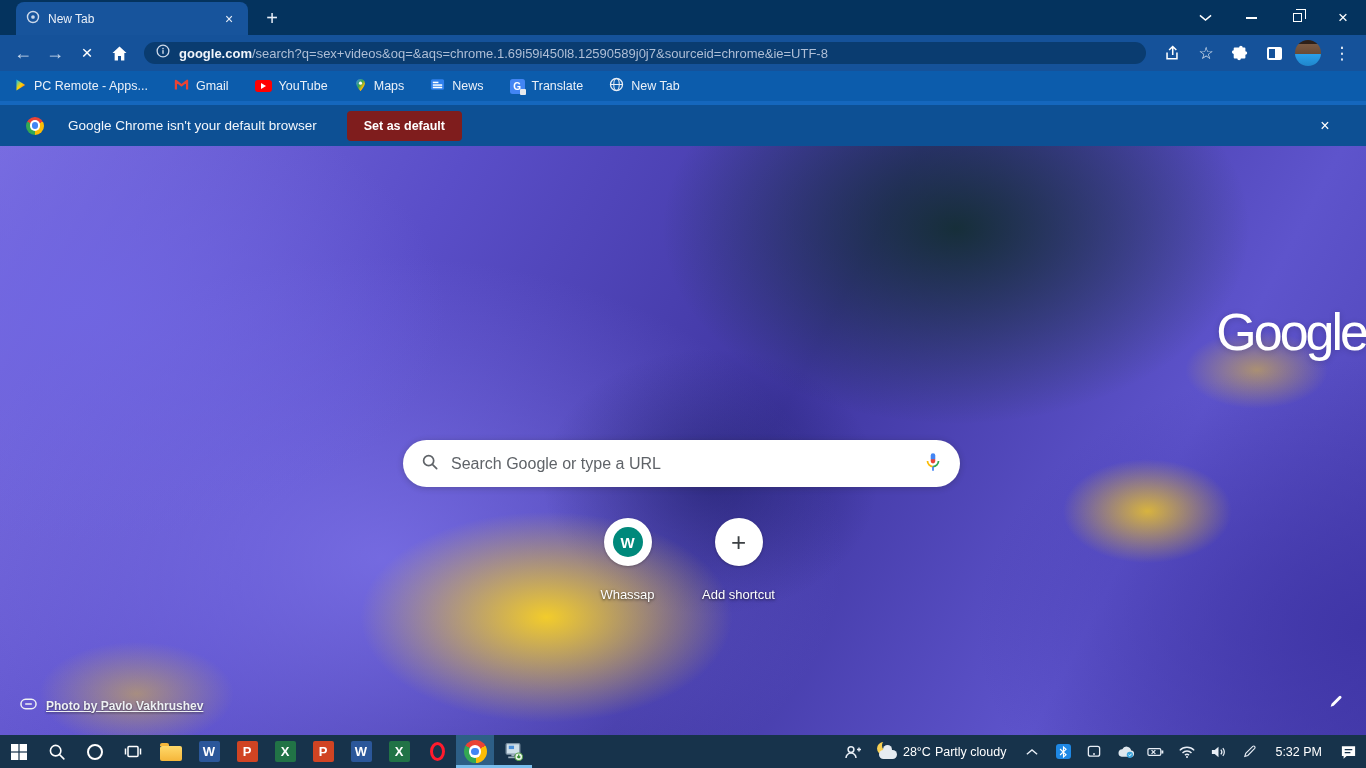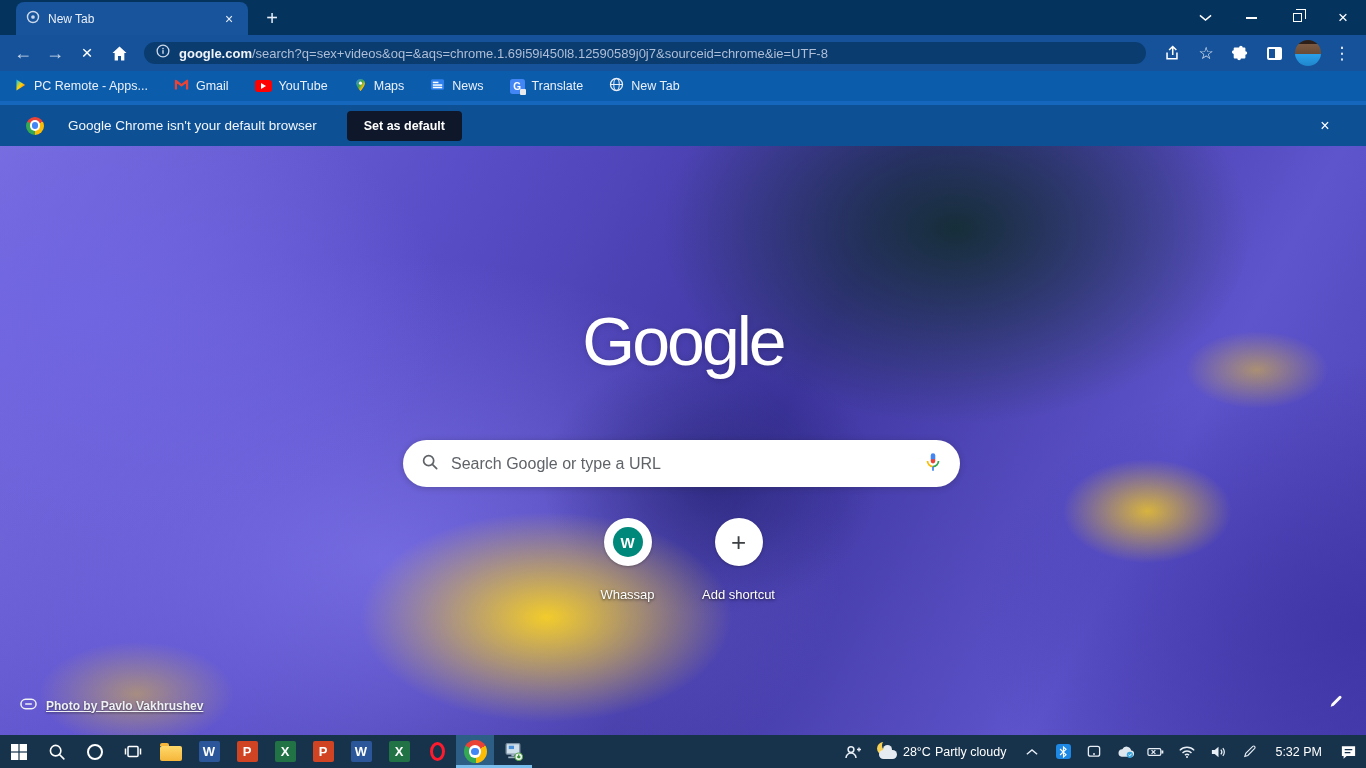--- a/index.html
+++ b/index.html
@@ -39,21 +39,21 @@
 
   .bookmarksbar { height:30px; background:#0c5cac; display:flex; align-items:center; padding:0 14px; gap:26px; }
   .bm { display:flex; align-items:center; gap:7px; color:#eaf0f8; font-size:12.5px; white-space:nowrap; }
   .yt-ic { width:17px; height:12px; background:#ff0000; border-radius:3px; position:relative; }
   .yt-ic::after { content:""; position:absolute; left:6.5px; top:3px; border-left:5px solid #fff; border-top:3px solid transparent; border-bottom:3px solid transparent; }
   .tr-ic { width:15px; height:15px; background:#4285f4; border-radius:2.5px; color:#fff; font-size:10px; font-weight:bold; display:flex; align-items:center; justify-content:center; position:relative; }
   .tr-ic::after { content:""; position:absolute; right:-1px; bottom:-1px; width:6px; height:6px; background:#e8eaed; border-radius:1px; }
 
   .infobar { height:45px; background:#0d5094; border-top:4px solid #1567bd; display:flex; align-items:center; padding:0 28px 0 26px; gap:24px; }
   .infobar-msg { color:#f2f6fb; font-size:13.5px; }
-  .default-btn { background:#0f172a; color:#fff; font-size:12.5px; font-weight:bold; border:none; border-radius:4px; padding:8px 17px; margin-left:6px; }
+  .default-btn { background:#7f1d1d; color:#fff; font-size:12.5px; font-weight:bold; border:none; border-radius:4px; padding:8px 17px; margin-left:6px; }
   .infobar-spacer { flex:1; }
   .infobar-close { color:#fff; font-size:16px; width:26px; text-align:center; }
 
   .chrome-logo { border-radius:50%; position:relative;
     background:conic-gradient(from -60deg, #ea4335 0 120deg, #fbbc05 120deg 240deg, #34a853 240deg 360deg); }
   .chrome-logo::before { content:""; position:absolute; inset:22%; background:#fff; border-radius:50%; }
   .chrome-logo::after { content:""; position:absolute; inset:33%; background:#4285f4; border-radius:50%; }
 
   
   .page { flex:1; position:relative; overflow:hidden;
@@ -62,22 +62,22 @@
       radial-gradient(ellipse 130px 80px at 84% 62%, rgba(248,205,30,.8), rgba(248,205,30,0) 65%),
       radial-gradient(ellipse 110px 60px at 92% 38%, rgba(248,205,30,.5), rgba(248,205,30,0) 65%),
       radial-gradient(ellipse 150px 80px at 10% 93%, rgba(248,205,30,.45), rgba(248,205,30,0) 65%),
       radial-gradient(ellipse 420px 280px at 70% 14%, rgba(14,44,38,.85), rgba(14,44,38,0) 70%),
       radial-gradient(ellipse 240px 190px at 52% 57%, rgba(25,25,95,.55), rgba(25,25,95,0) 70%),
       radial-gradient(ellipse 520px 360px at 100% 82%, rgba(62,52,165,.9), rgba(62,52,165,0) 75%),
       radial-gradient(ellipse 520px 330px at 6% 28%, rgba(112,102,226,.9), rgba(112,102,226,0) 70%),
       radial-gradient(ellipse 640px 420px at 28% 70%, rgba(128,118,236,.75), rgba(128,118,236,0) 72%),
       linear-gradient(118deg, #7a6ee0 0%, #5a4ec8 28%, #3f36a0 55%, #5e54cc 80%, #4a40b0 100%);
   }
-  .glogo { position:absolute; top:156px; left:0; right:0; text-align:center;
-           color:#fff; font-size:68px; font-weight:500; letter-spacing:-3px;
+  .glogo { position:absolute; top:156px; left:0; right:0; text-align:right;
+           color:#fff; font-size:52px; font-weight:500; letter-spacing:-3px;
            text-shadow:0 1px 6px rgba(0,0,0,.18); }
   .searchbox { position:absolute; top:294px; left:403px; width:557px; height:47px; background:#fff;
                border-radius:24px; display:flex; align-items:center; padding:0 16px 0 18px; gap:12px;
                box-shadow:0 1px 6px rgba(32,33,36,.28);justify-content:center; }
   .searchbox input { flex:1; border:none; outline:none; font-size:16px; color:#202124; background:transparent; font-family:"Liberation Sans",sans-serif; }
   .searchbox input::placeholder { color:#5f6368; opacity:1; }
   .shortcuts { position:absolute; top:372px; left:0; right:0; display:flex; justify-content:center; }
   .shortcut { width:111px; display:flex; flex-direction:column; align-items:center; }
   .sc-circle { width:48px; height:48px; border-radius:50%; background:#fff; display:flex; align-items:center; justify-content:center;
                box-shadow:0 1px 3px rgba(0,0,0,.25); }

